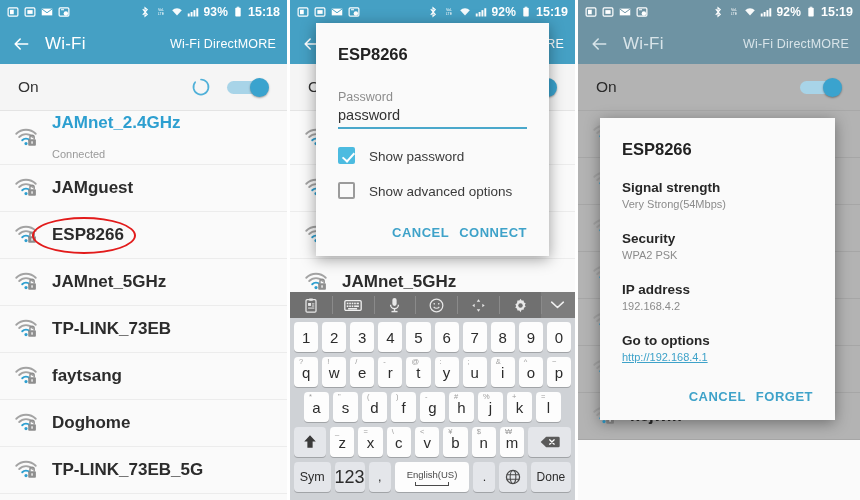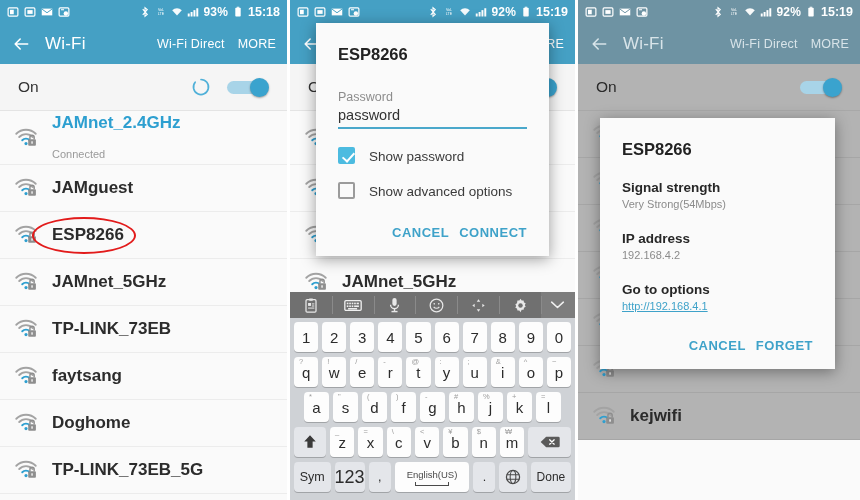--- a/index.html
+++ b/index.html
@@ -30,21 +30,21 @@
   .sb-time { font-size: 12.5px; font-weight: bold; line-height:1; }
 
   
   .actionbar {
     height: 40px; background: #45a0c4; display: flex; align-items: center;
     padding: 0 11px; color: #fff;
   }
   .actionbar.dim { background: #6e93a3; }
   .back-arrow { width: 20px; height: 20px; flex: 0 0 auto; }
   .ab-title { font-size: 17px; margin-left: 14px; letter-spacing: .2px; }
-  .ab-actions { margin-left: auto; display: flex; align-items: center; gap: 13px; }
+  .ab-actions { margin-left: auto; display: flex; align-items: center; }
   .ab-action { font-size: 12.5px; letter-spacing: .2px; }
   .ab-action.more { font-size: 12.5px; }
 
   
   .onrow {
     height: 47px; background: #f5f5f5; display: flex; align-items: center;
     padding: 0 18px; border-bottom: 1px solid #e4e4e4;
   }
   .onrow.dim { background: #b3b3b3; border-bottom-color:#a8a8a8; }
   .onrow-label { font-size: 15.5px; color: #333; }
@@ -1003,20 +1003,24 @@
       </div>
 
     <div class="dialog dlg-det">
       <div class="dlg-title">ESP8266</div>
       <div id="det-rows">
           <div class="det-group">
             <div class="det-k">Signal strength</div>
             <div class="det-v">Very Strong(54Mbps)</div>
           </div>
           <div class="det-group">
+            <div class="det-k">Security</div>
+            <div class="det-v">WPA2 PSK</div>
+          </div>
+          <div class="det-group">
             <div class="det-k">IP address</div>
             <div class="det-v">192.168.4.2</div>
           </div>
           <div class="det-group">
             <div class="det-k">Go to options</div>
             <div class="det-link">http://192.168.4.1</div>
           </div>
         </div>
       <div class="dlg-actions">
         <div class="dlg-btn">CANCEL</div>

